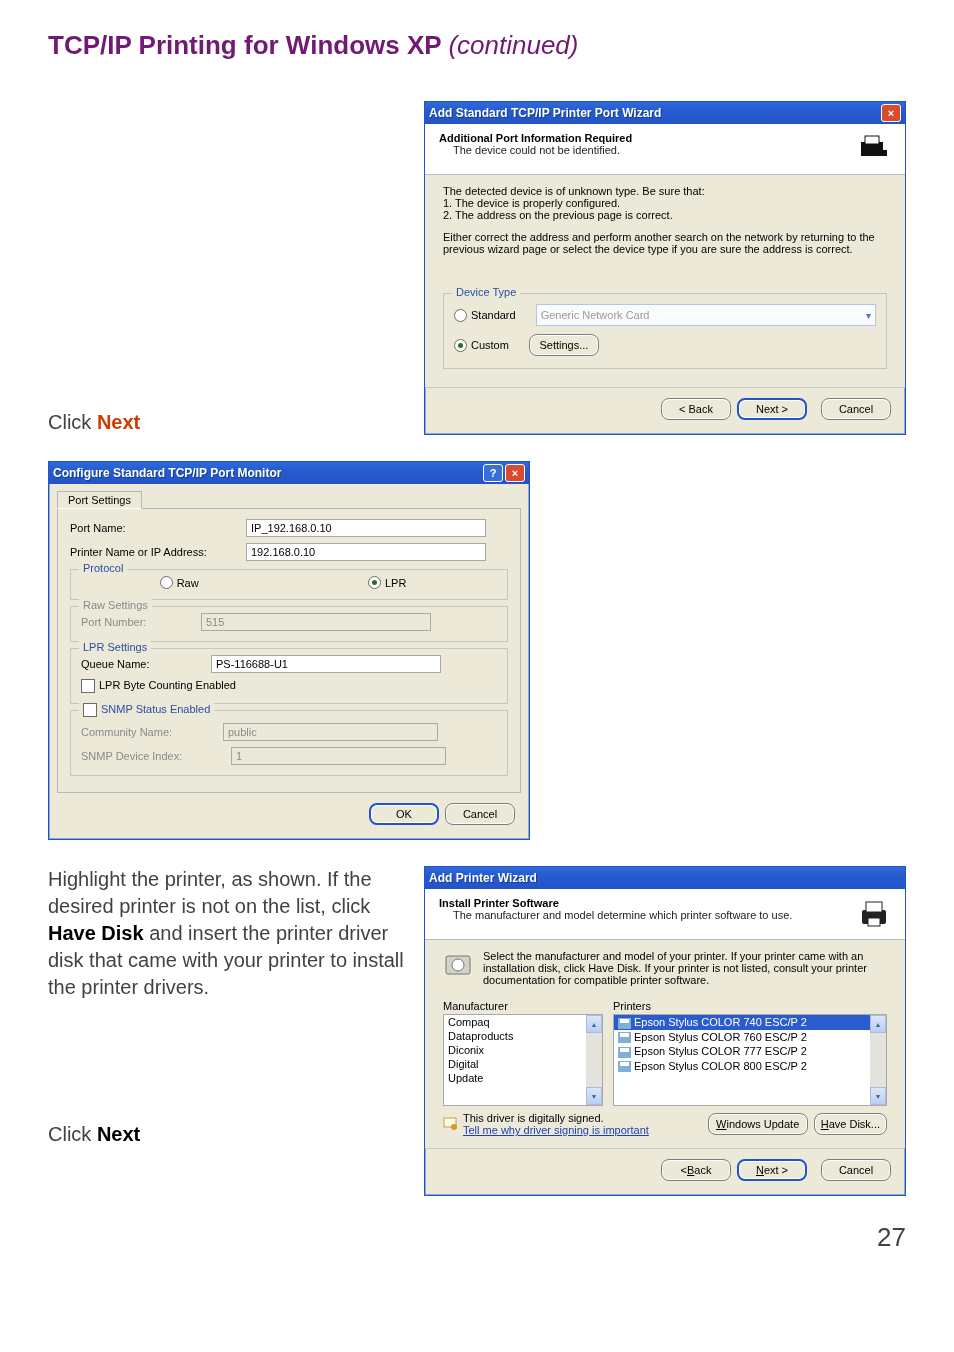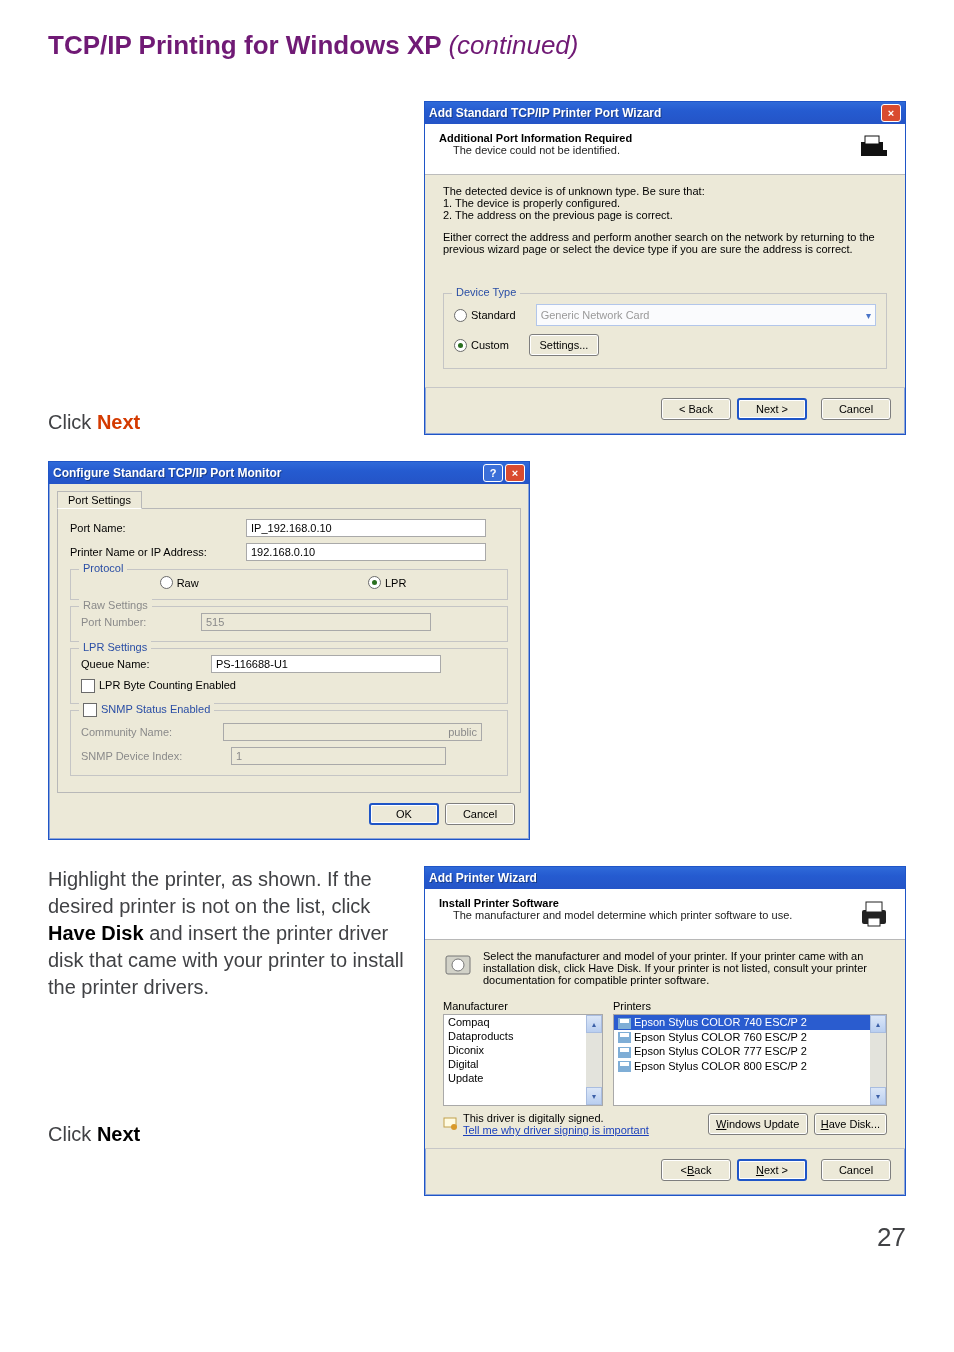--- a/index.html
+++ b/index.html
@@ -90,21 +90,21 @@
   }
   .radio { display:inline-flex; align-items:center; gap:4px; margin-right:12px; }
   .radio .dot {
     width:11px; height:11px; border:1px solid #6b6b6b; border-radius:50%;
     display:inline-flex; align-items:center; justify-content:center; background:#fff;
   }
   .radio .dot.sel::after { content:""; width:5px; height:5px; background:#2a6f1f; border-radius:50%; }
   .btnrow { display:flex; justify-content:flex-end; gap:6px; padding:10px 14px 14px 0; }
   .xpbtn {
     min-width:70px; height:22px; border:1px solid #7e7e7e; background:#ece9d8;
-    font-family:Tahoma,sans-serif; font-size:11px; border-radius:3px;
+    font-family:Tahoma,sans-serif; font-size:11px; border-radius:8px;
     display:inline-flex; align-items:center; justify-content:center;
     box-shadow:0 0 0 1px #fff inset;
   }
   .xpbtn.primary { border:2px solid #1f55c7; }
   .xpinput {
     border:1px solid #a9a9a9; background:#fff; height:18px; padding:0 4px;
     font-family:Tahoma,sans-serif; font-size:11px; box-sizing:border-box;
   }
   .xpinput.dis { background:#ece9d8; color:#8a8a8a; }
   .xpselect {
@@ -251,21 +251,21 @@
             <div style="display:flex;align-items:center;gap:10px;margin-bottom:6px;">
               <span style="width:120px">Queue Name:</span>
               <input class="xpinput" style="width: 230px;" value="PS-116688-U1">
             </div>
             <div><span class="check"></span><span>LPR Byte Counting Enabled</span></div>
           </div>
           <div class="fieldset">
             <div class="legend" style="top:-8px;background:#ece9d8"><span class="check" style="margin-right:4px"></span><span>SNMP Status Enabled</span></div>
             <div style="display:flex;align-items:center;gap:2px;margin:6px 0;">
               <span style="color:#8a8a8a;width:140px">Community Name:</span>
-              <input class="xpinput dis" style="width: 259px; text-align: right;" value="public">
+              <input class="xpinput dis" style="width: 215px;" value="public">
             </div>
             <div style="display:flex;align-items:center;gap:10px;">
               <span style="color:#8a8a8a;width:140px">SNMP Device Index:</span>
               <input class="xpinput dis" style="width: 215px;" value="1">
             </div>
           </div>
         </div>
       </div>
       <div class="btnrow">
         <button class="xpbtn primary">OK</button>

